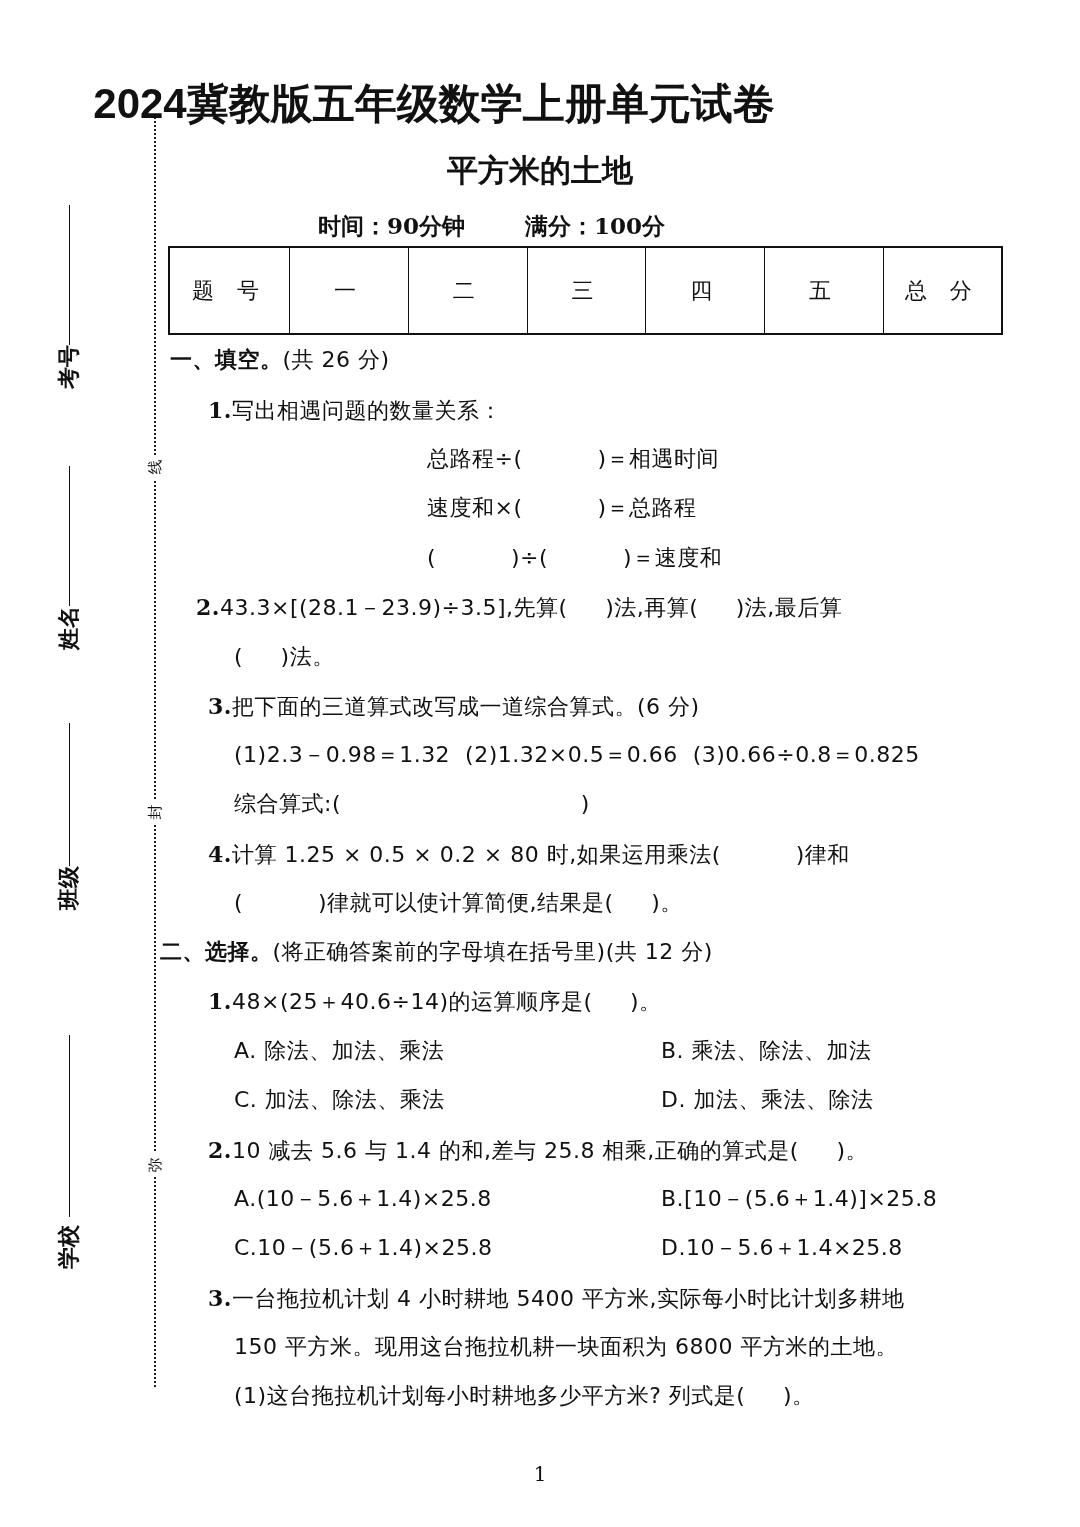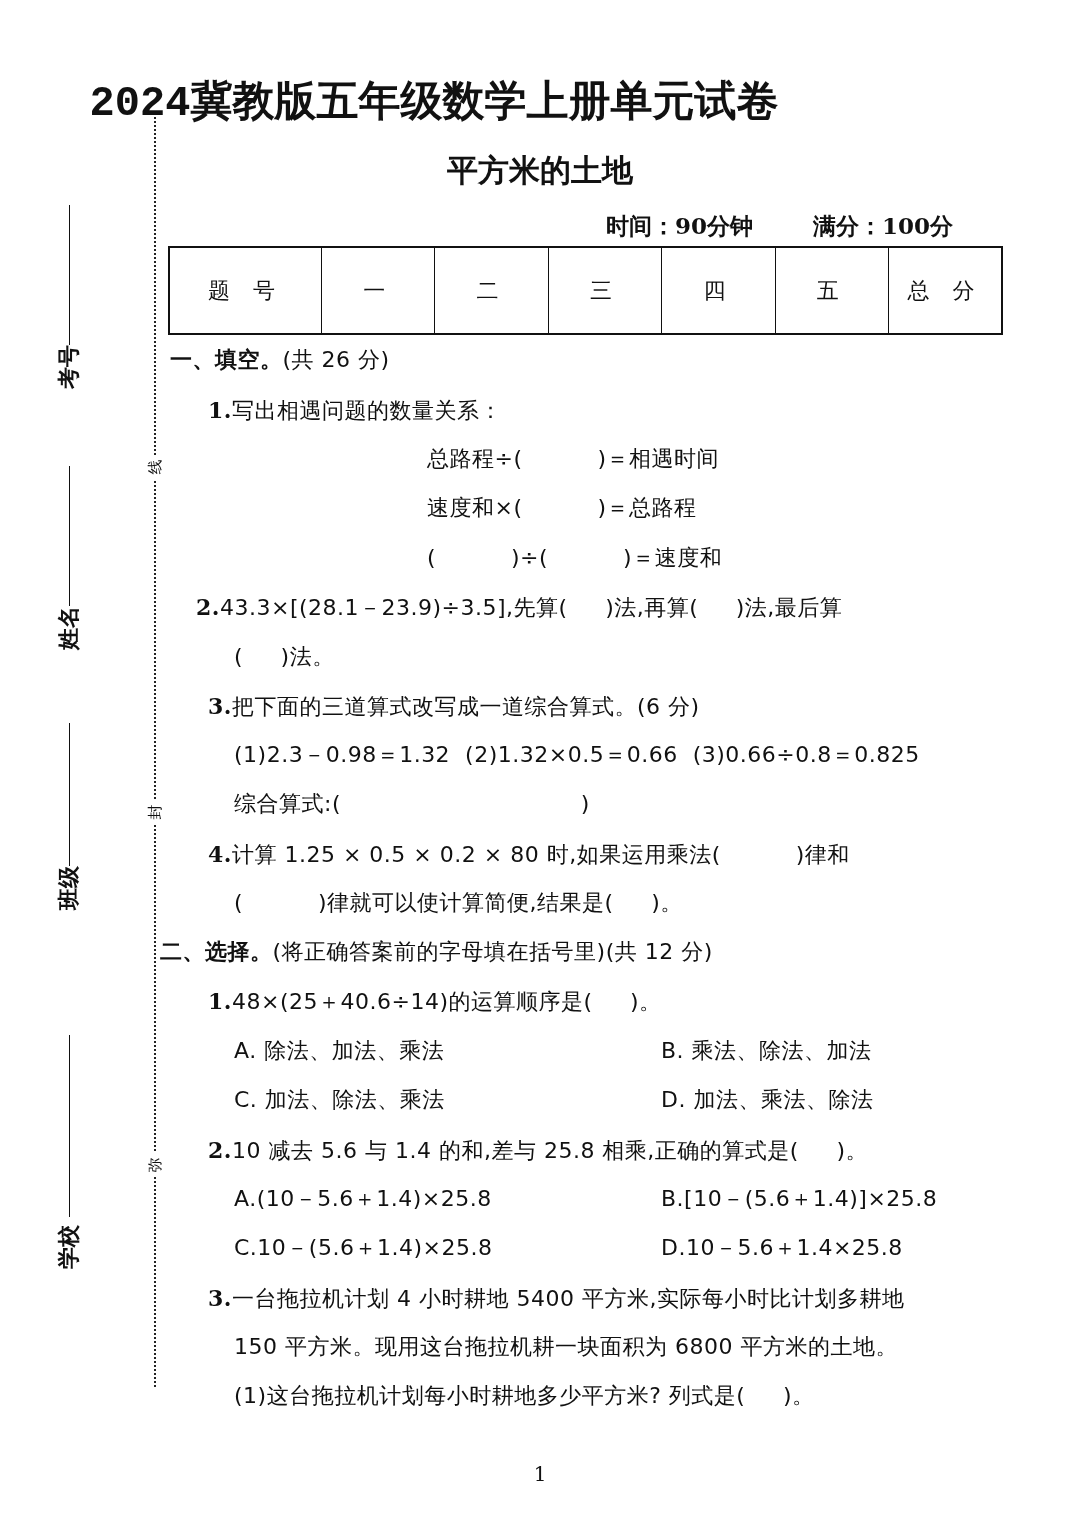--- a/index.html
+++ b/index.html
@@ -1,26 +1,26 @@
 <!DOCTYPE html>
 <html><head>
 <meta charset="utf-8">
 <style>
   html, body { margin: 0; padding: 0; background: #ffffff; }
   body { width: 1080px; height: 1527px; position: relative; overflow: hidden; color: #111; font-family: "DejaVu Sans", "Liberation Sans", sans-serif; }
 
   
-  .title { position: absolute; left: 0; width: 868px; top: 78px; text-align: center; font-family: Liberation Mono, monospace; font-weight: bold; font-size: 42px; letter-spacing: 0px; line-height: 52px; }
+  .title { position: absolute; left: 0; width: 868px; top: 78px; text-align: center; font-family: Liberation Sans, sans-serif; font-weight: bold; font-size: 42px; letter-spacing: 0px; line-height: 52px; }
   .subtitle { position: absolute; left: 0; width: 1080px; top: 148px; text-align: center; font-family: "DejaVu Serif", "Liberation Serif", serif; font-weight: bold; font-size: 31px; line-height: 44px; }
-  .meta { position: absolute; left: 0; width: 983px; top: 208px; text-align: right; font-family: "DejaVu Serif", "Liberation Serif", serif; font-weight: bold; font-size: 23px; line-height: 36px; }
+  .meta { position: absolute; left: 0; width: 983px; top: 208px; text-align: center; font-family: "DejaVu Serif", "Liberation Serif", serif; font-weight: bold; font-size: 23px; line-height: 36px; }
   .meta span { margin: 0 30px; }
 
   
   .score-table { position: absolute; left: 168px; top: 246px; width: 835px; height: 89px; border-collapse: collapse; border: 2px solid #111; table-layout: fixed; }
-  .score-table td { border: 1.5px solid #111; text-align: center; font-size: 22px; height: 42px; padding: 16px; letter-spacing: 8px; }
+  .score-table td { border: 1.5px solid #111; text-align: center; font-size: 22px; height: 42px; padding: 0; letter-spacing: 8px; }
   .score-table td.c0 { width: 119px; }
 
   
   .line { position: absolute; font-size: 22px; line-height: 30px; white-space: pre; letter-spacing: 0.5px; }
   .sec { font-weight: bold; }
   .sec .note { font-weight: normal; }
   .num { font-weight: bold; font-family: "DejaVu Serif", "Liberation Serif", serif; }
 
   
   .dotline { position: absolute; left: 154px; top: 117px; height: 1270px; width: 0; border-left: 2px dotted #222; }

